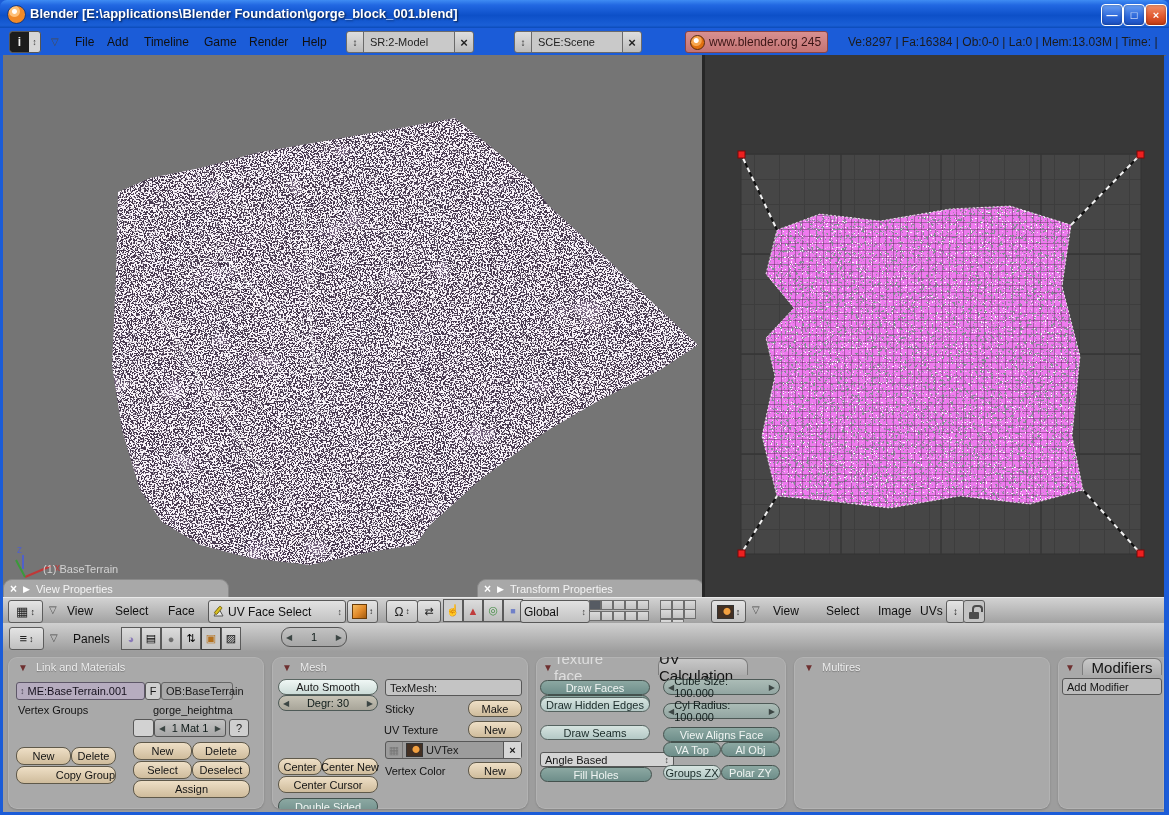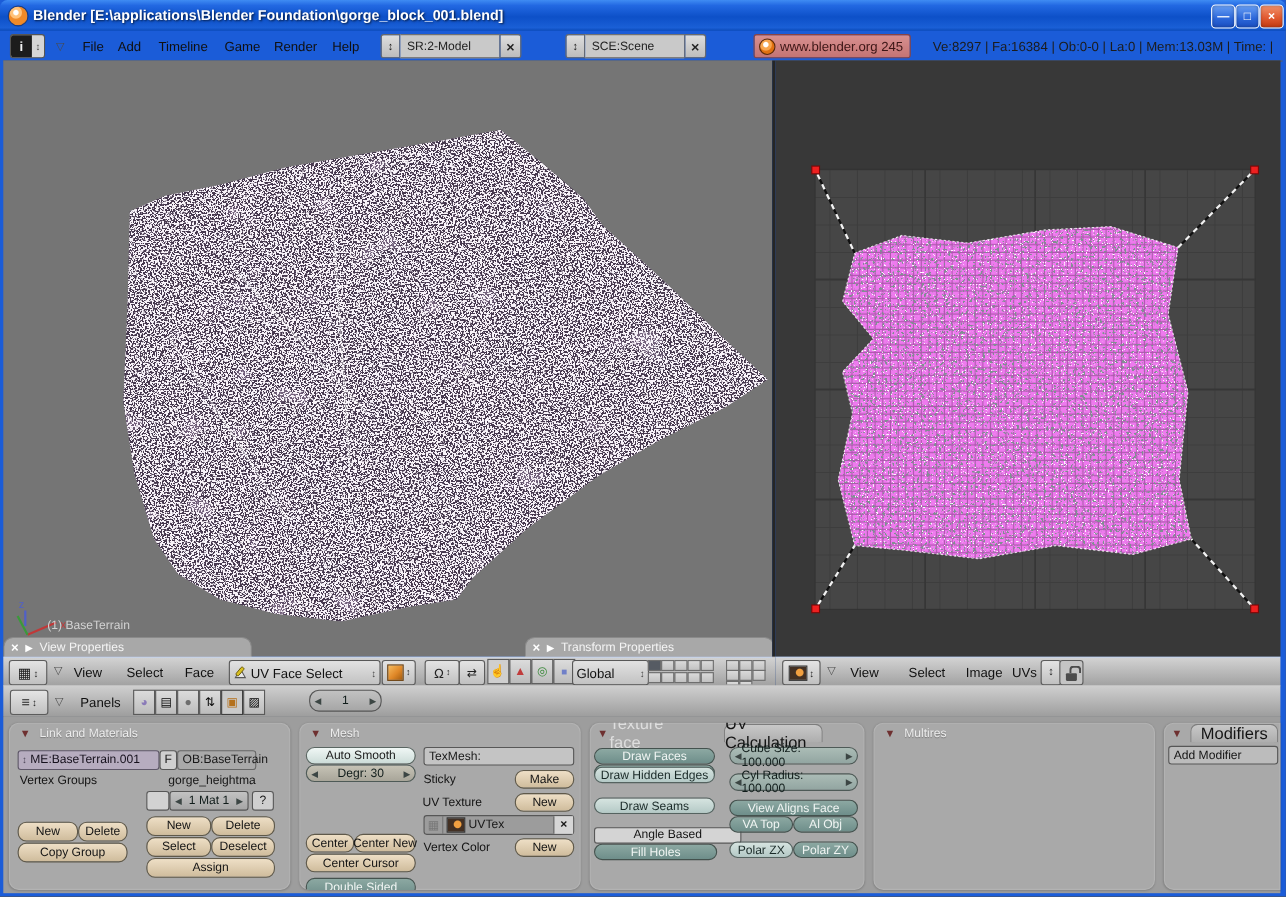--- a/index.html
+++ b/index.html
@@ -409,21 +409,21 @@
       </div>
       <div class="plainf" style="left:221px;top:62px;width:20px;height:18px;justify-content:center;background:#cfcfcf;">
         <span>?</span>
       </div>
       <div class="btn tan" style="left:8px;top:90px;width:55px;height:18px;">
           <span>New</span>
         </div>
       <div class="btn tan" style="left:63px;top:90px;width:45px;height:18px;">
           <span>Delete</span>
         </div>
-      <div class="btn tan" style="left:8px;top:109px;width:100px;height:18px;">
+      <div class="btn tan" style="left:8px;top:109px;width:100px;height:18px;justify-content:flex-end;">
           <span>Copy Group</span>
         </div>
       <div class="btn tan" style="left:125px;top:85px;width:59px;height:18px;">
           <span>New</span>
         </div>
       <div class="btn tan" style="left:184px;top:85px;width:58px;height:18px;">
           <span>Delete</span>
         </div>
       <div class="btn tan" style="left:125px;top:104px;width:59px;height:18px;">
           <span>Select</span>
@@ -495,21 +495,21 @@
         </div>
       <div class="btn tealon" style="left:4px;top:38px;width:110px;height:15px;">
           <span>Draw Edges</span>
         </div>
       <div class="btn tealoff" style="left:4px;top:40px;width:110px;height:15px;">
           <span>Draw Hidden Edges</span>
         </div>
       <div class="btn tealoff" style="left:4px;top:68px;width:110px;height:15px;">
           <span>Draw Seams</span>
         </div>
-      <div class="ddp" style="left:4px;top:95px;width:134px;height:15px;flex-direction:column;">
+      <div class="ddp" style="left:4px;top:95px;width:134px;height:15px;">
         <span>Angle Based</span>
         <span style="margin-left:auto;font-size:9px;color:#444;">↕</span>
       </div>
       <div class="btn tealon" style="left:4px;top:110px;width:112px;height:15px;">
           <span>Fill Holes</span>
         </div>
       <div class="numf" style="left:127px;top:22px;width:117px;height:16px;">
         <span class="arr">◀</span>
         <span>Cube Size: 100.000</span>
         <span class="arr">▶</span>
@@ -522,21 +522,21 @@
       <div class="btn tealon" style="left:127px;top:70px;width:117px;height:15px;">
           <span>View Aligns Face</span>
         </div>
       <div class="btn tealon" style="left:127px;top:85px;width:58px;height:15px;">
           <span>VA Top</span>
         </div>
       <div class="btn tealon" style="left:185px;top:85px;width:59px;height:15px;">
           <span>Al Obj</span>
         </div>
       <div class="btn tealoff" style="left:127px;top:108px;width:58px;height:15px;">
-          <span>Polar ZX</span>
+          <span>Groups ZX</span>
         </div>
       <div class="btn tealon" style="left:185px;top:108px;width:59px;height:15px;">
           <span>Polar ZY</span>
         </div>
     </div>
 
     <div class="panel" style="left:791px;top:6px;width:256px;height:152px;">
       <span class="p-tri" style="left:10px;top:5px;">▼</span>
       <span class="p-title" style="left:28px;top:4px;">Multires</span>
     </div>

